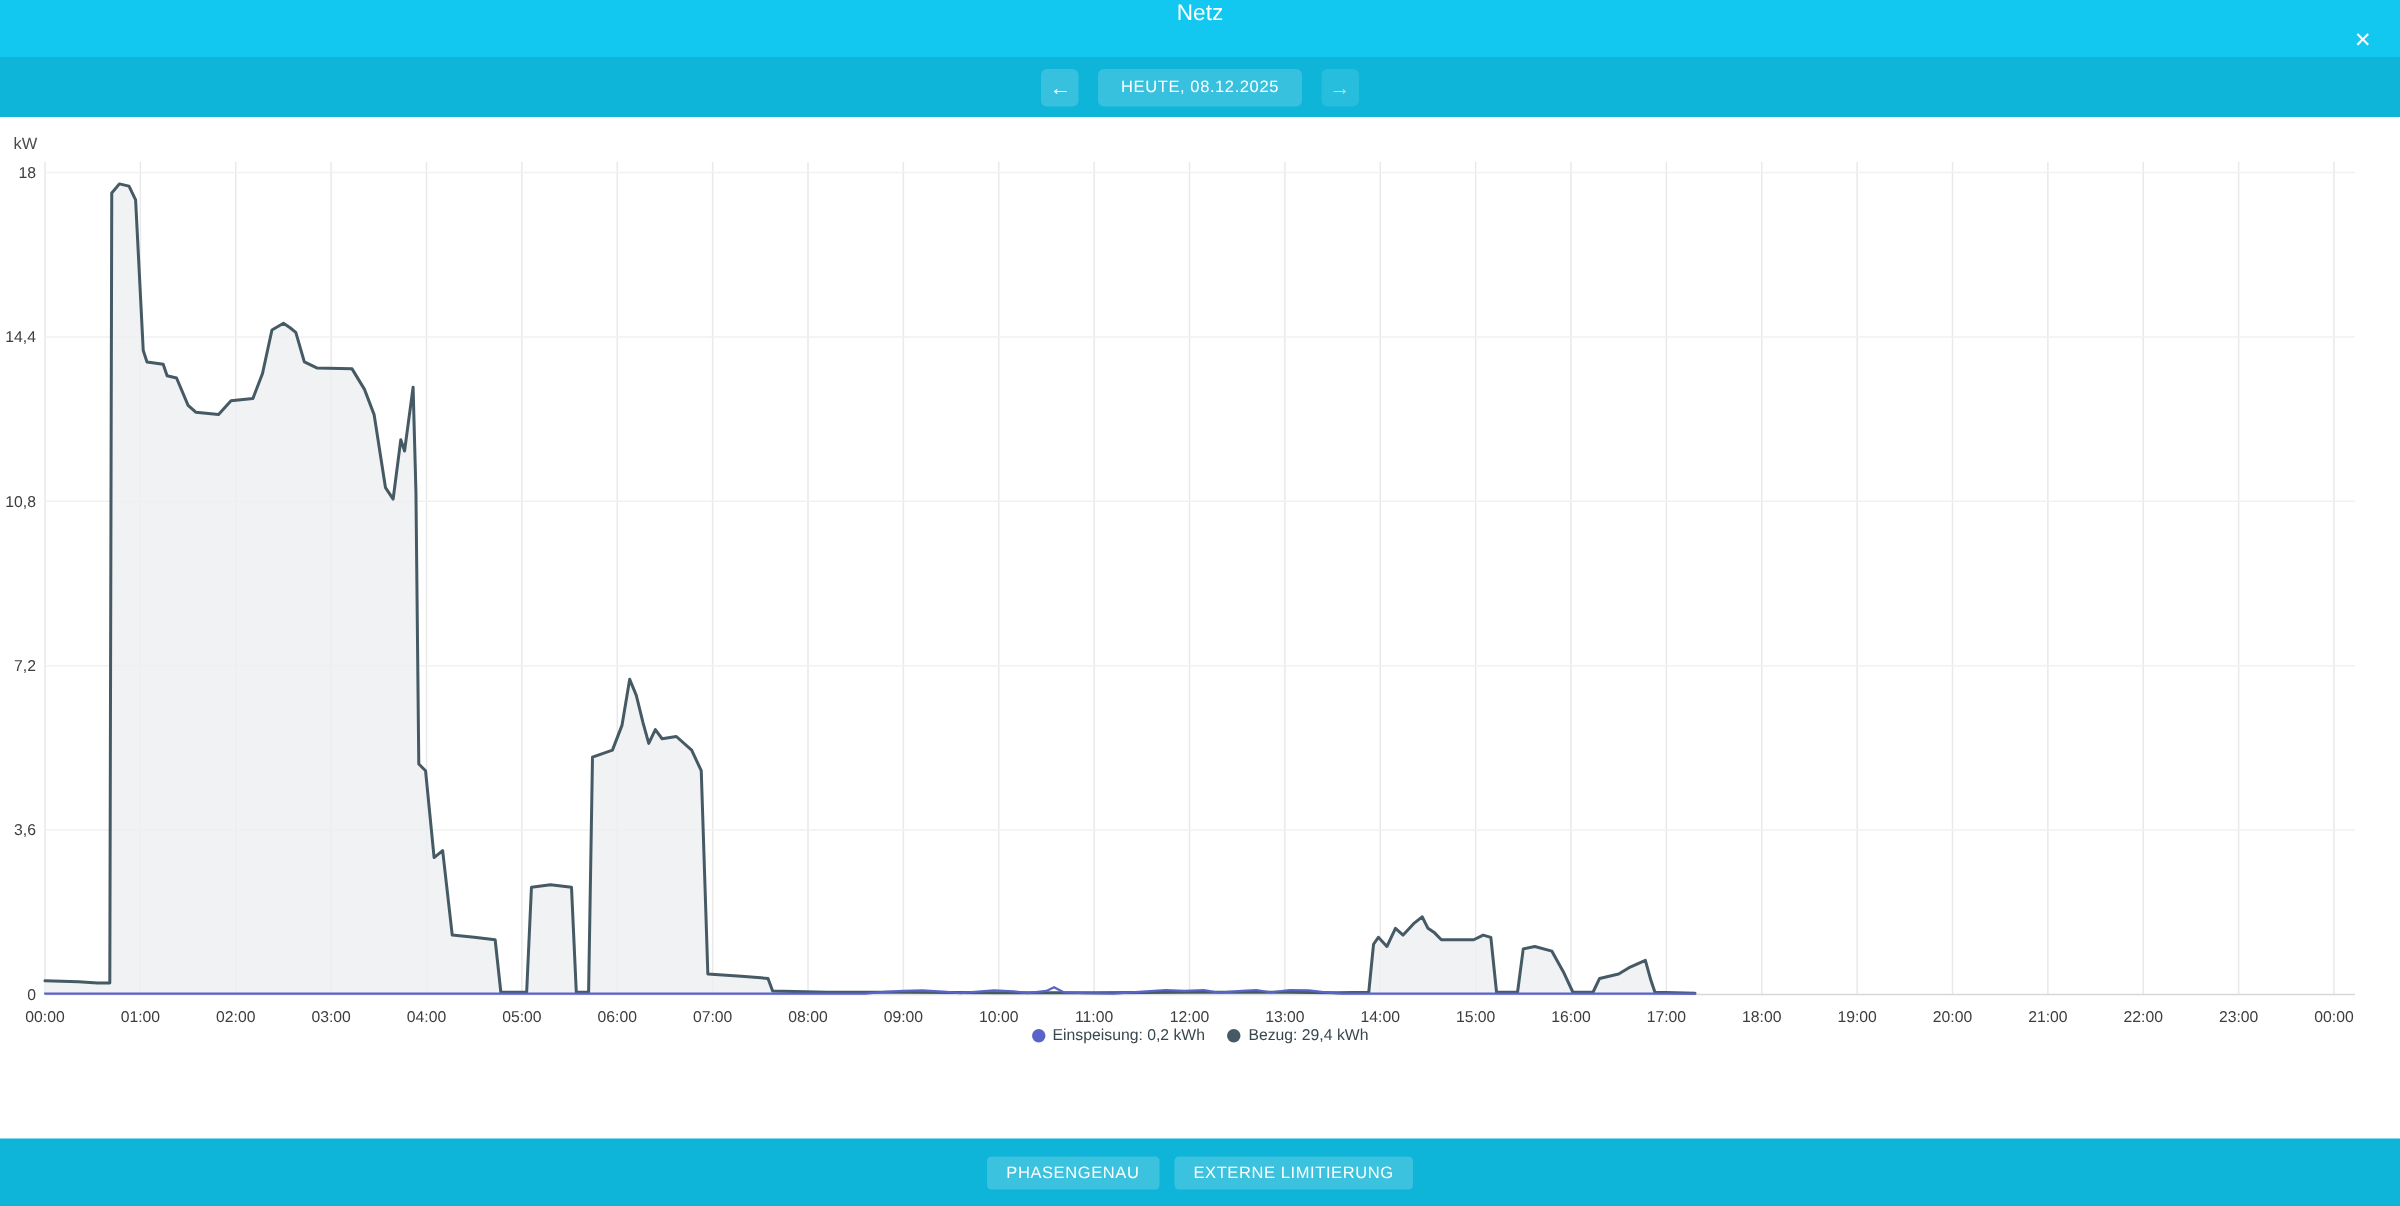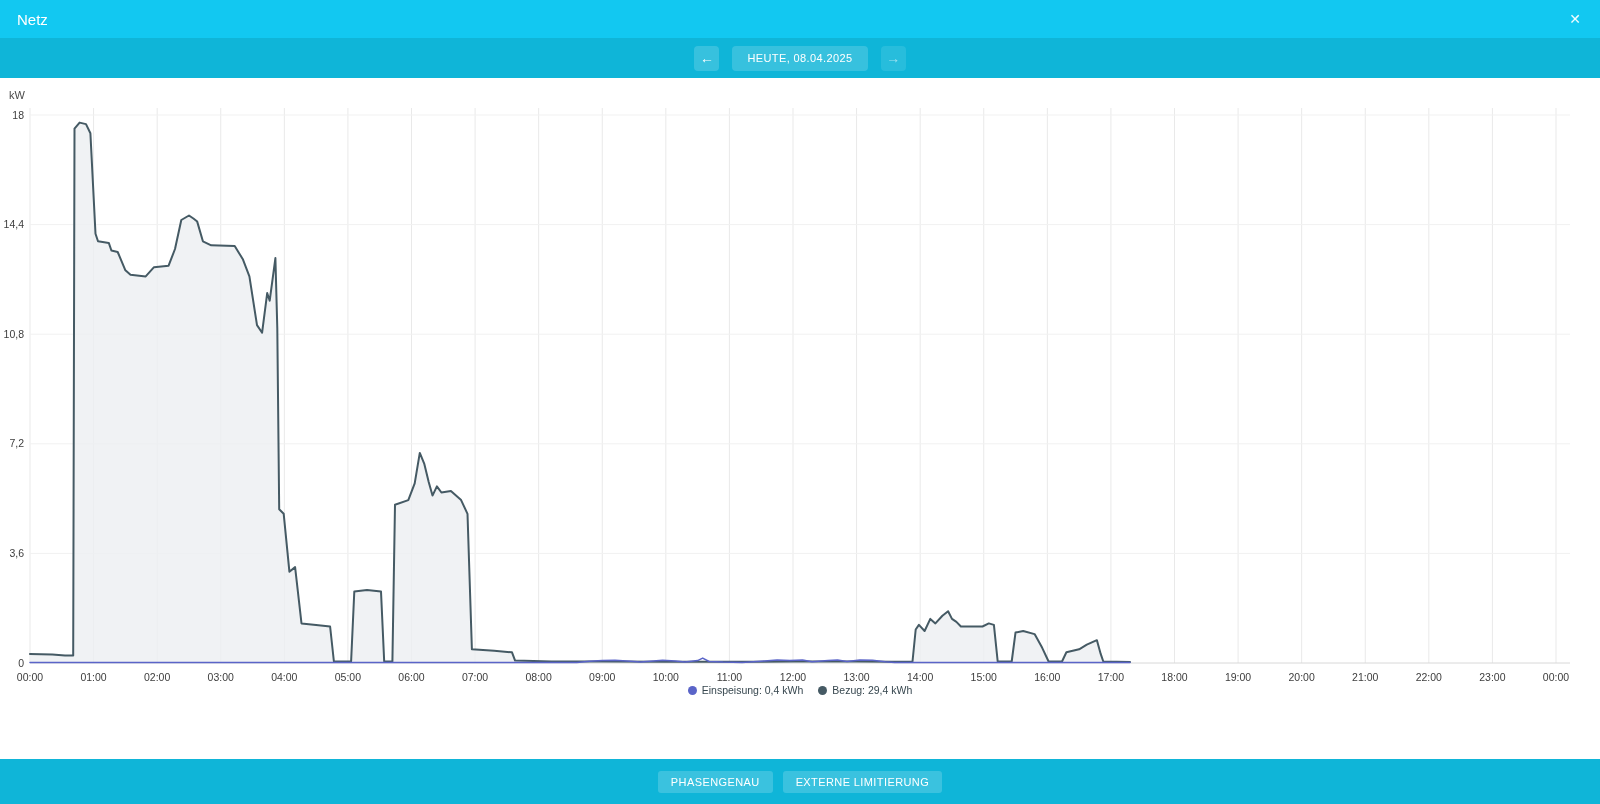--- a/index.html
+++ b/index.html
@@ -4,21 +4,21 @@
 <style>
   html,body{margin:0;padding:0;}
   body{
     width:1600px;height:804px;position:relative;overflow:hidden;
     background:#ffffff;font-family:"Liberation Sans",sans-serif;
     -webkit-font-smoothing:antialiased;
   }
   .header{
     position:absolute;top:0;left:0;width:100%;height:38px;
     display:flex;align-items:center;box-sizing:border-box;
-    padding:0 17px;color:#ffffff;font-size:15px;z-index:5;
+    padding:0 17px;color:#ffffff;font-size:15px;z-index:5;flex-direction:column;
   }
   .close{
     margin-left:auto;cursor:pointer;font-size:14px;line-height:1;
     opacity:.95;padding:2px;
   }
   .nav{
     position:absolute;top:38px;left:0;width:100%;height:40px;
     display:flex;align-items:center;justify-content:center;gap:13px;z-index:5;
   }
   .nav-btn{
@@ -55,21 +55,21 @@
 
 <div class="header" style="background: rgb(18, 200, 241);">
   <span>Netz</span>
   <span class="close">✕</span>
 </div>
 
 <div class="nav" style="background: rgb(15, 181, 216);">
   <button class="nav-btn arrow-btn">
       <span>←</span>
     </button>
-  <button class="nav-btn date-btn">HEUTE, 08.04.2025</button>
+  <button class="nav-btn date-btn">HEUTE, 08.12.2025</button>
   <button class="nav-btn arrow-btn arrow-dim">
       <span>→</span>
     </button>
 </div>
 
 <div class="chart-area">
   <svg id="chart-svg" width="1600" height="620" xmlns="http://www.w3.org/2000/svg">
       <line x1="30" y1="30" x2="30" y2="585" stroke="#e9e9e9" stroke-width="1"></line>
       <line x1="93.58333333333334" y1="30" x2="93.58333333333334" y2="585" stroke="#e9e9e9" stroke-width="1"></line>
       <line x1="157.16666666666669" y1="30" x2="157.16666666666669" y2="585" stroke="#e9e9e9" stroke-width="1"></line>
@@ -135,21 +135,21 @@
       <text x="1365.25" y="603" text-anchor="middle" font-size="10.5" fill="#3d3d3d" font-family="&quot;Liberation Sans&quot;,sans-serif">21:00</text>
       <text x="1428.8333333333333" y="603" text-anchor="middle" font-size="10.5" fill="#3d3d3d" font-family="&quot;Liberation Sans&quot;,sans-serif">22:00</text>
       <text x="1492.4166666666667" y="603" text-anchor="middle" font-size="10.5" fill="#3d3d3d" font-family="&quot;Liberation Sans&quot;,sans-serif">23:00</text>
       <text x="1556" y="603" text-anchor="middle" font-size="10.5" fill="#3d3d3d" font-family="&quot;Liberation Sans&quot;,sans-serif">00:00</text>
     </svg>
 </div>
 
 <div class="legend">
   <span class="legend-item">
     <span class="dot" style="background: rgb(90, 100, 200);"></span>
-    <span>Einspeisung: 0,4 kWh</span>
+    <span>Einspeisung: 0,2 kWh</span>
   </span>
   <span class="legend-item">
     <span class="dot" style="background: rgb(69, 90, 100);"></span>
     <span>Bezug: 29,4 kWh</span>
   </span>
 </div>
 
 <div class="footer" style="background: rgb(15, 181, 216);">
   <button class="footer-btn">PHASENGENAU</button>
   <button class="footer-btn">EXTERNE LIMITIERUNG</button>

